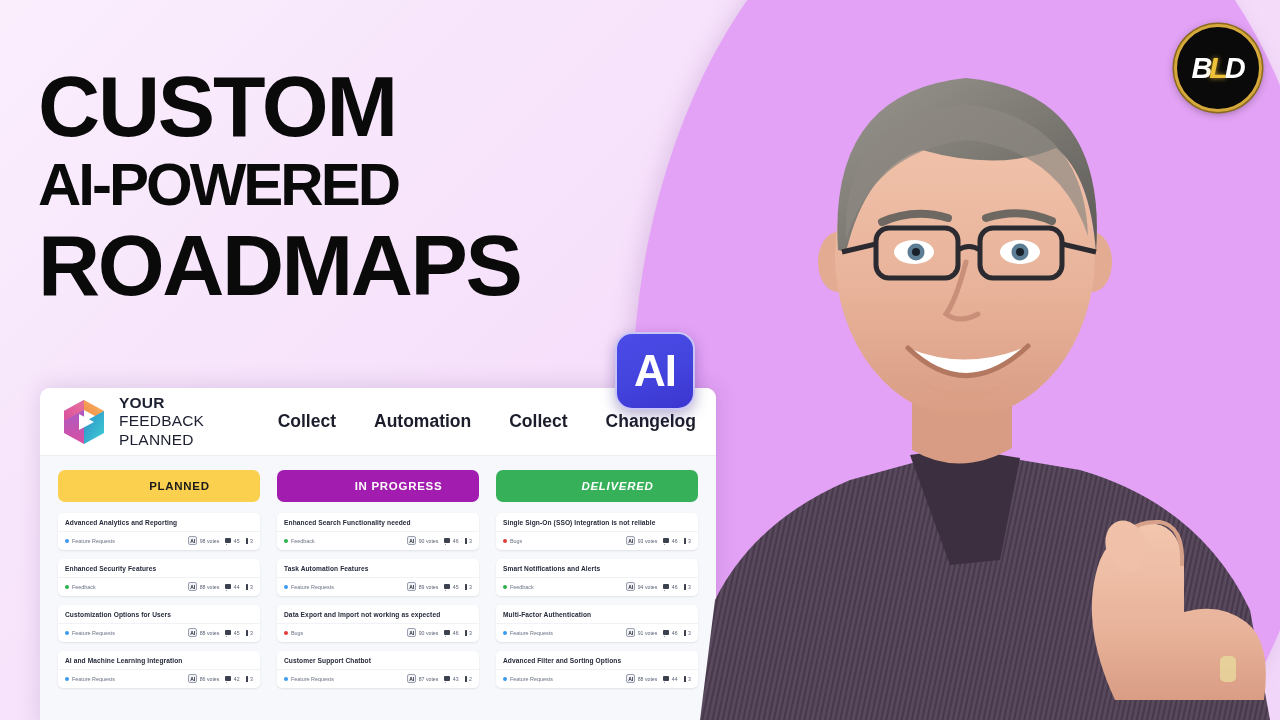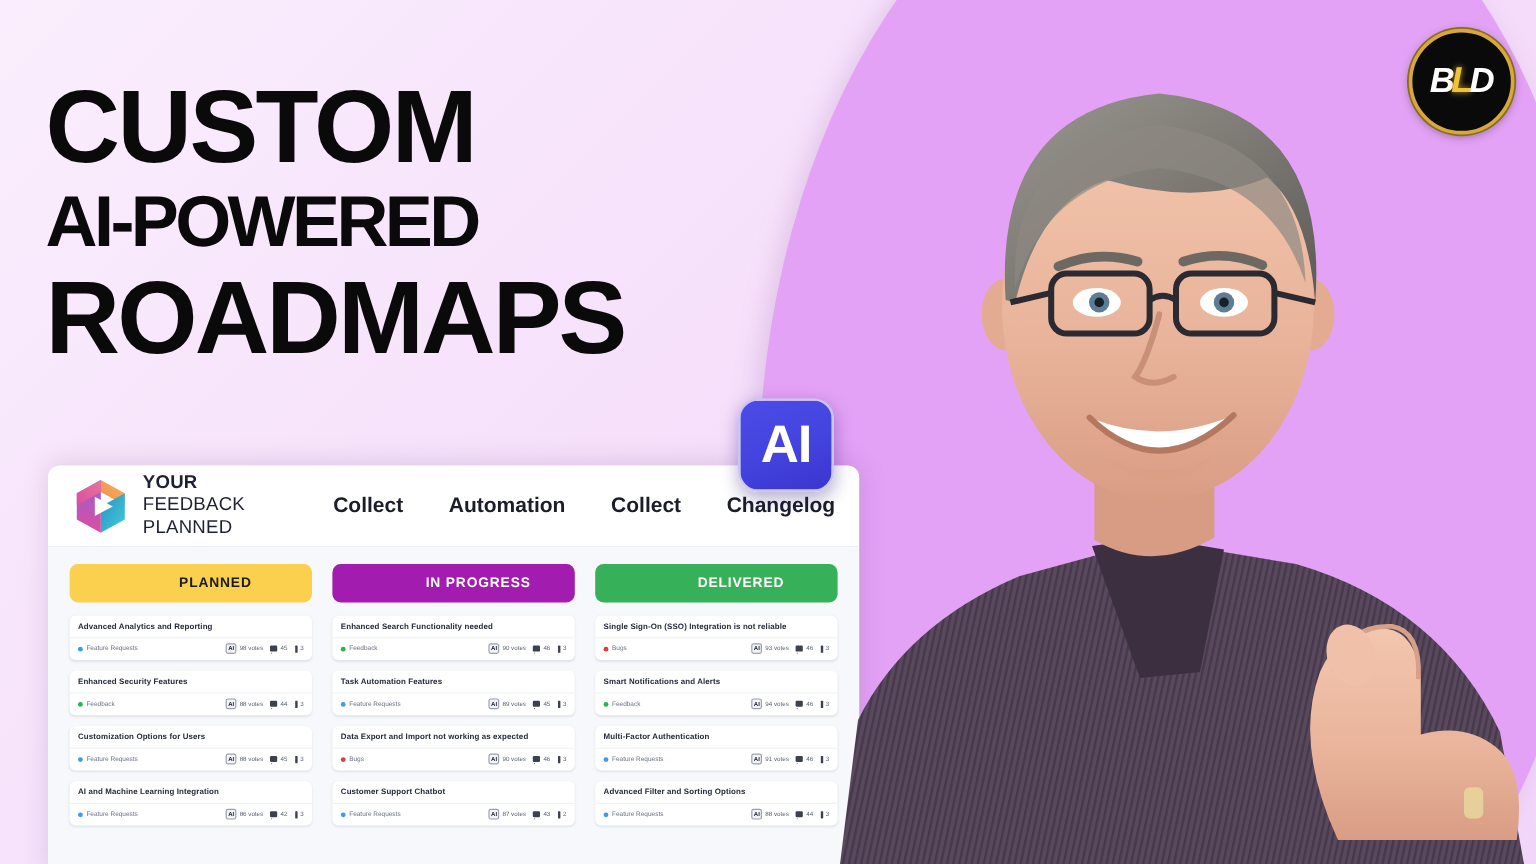--- a/index.html
+++ b/index.html
@@ -136,21 +136,21 @@
   .col { flex:1; min-width:0; }
   .col-head {
     height:32px; border-radius:7px;
     display:flex; align-items:center; justify-content:center;
     font-size:11.5px; font-weight:800; letter-spacing:.7px;
     margin-bottom:11px;
     padding-left:41px;
   }
   .col-head.planned { background:#fbd04f; color:#1b1b1b; }
   .col-head.progress { background:#a21caf; color:#fff; }
-  .col-head.delivered { background:#36b159; color:#fff; }
+  .col-head.delivered { background:#36b159; color:#fff;font-style:italic; }
 
   .card {
     background:#fff; border-radius:5px;
     box-shadow:0 1px 2px rgba(30,40,70,.10);
     margin-bottom:9px; overflow:hidden;
   }
   .card-title {
     font-size:6.6px; font-weight:600; color:#252a3a;
     padding:6px 7px 5px;
     white-space:nowrap; overflow:hidden; text-overflow:ellipsis;

